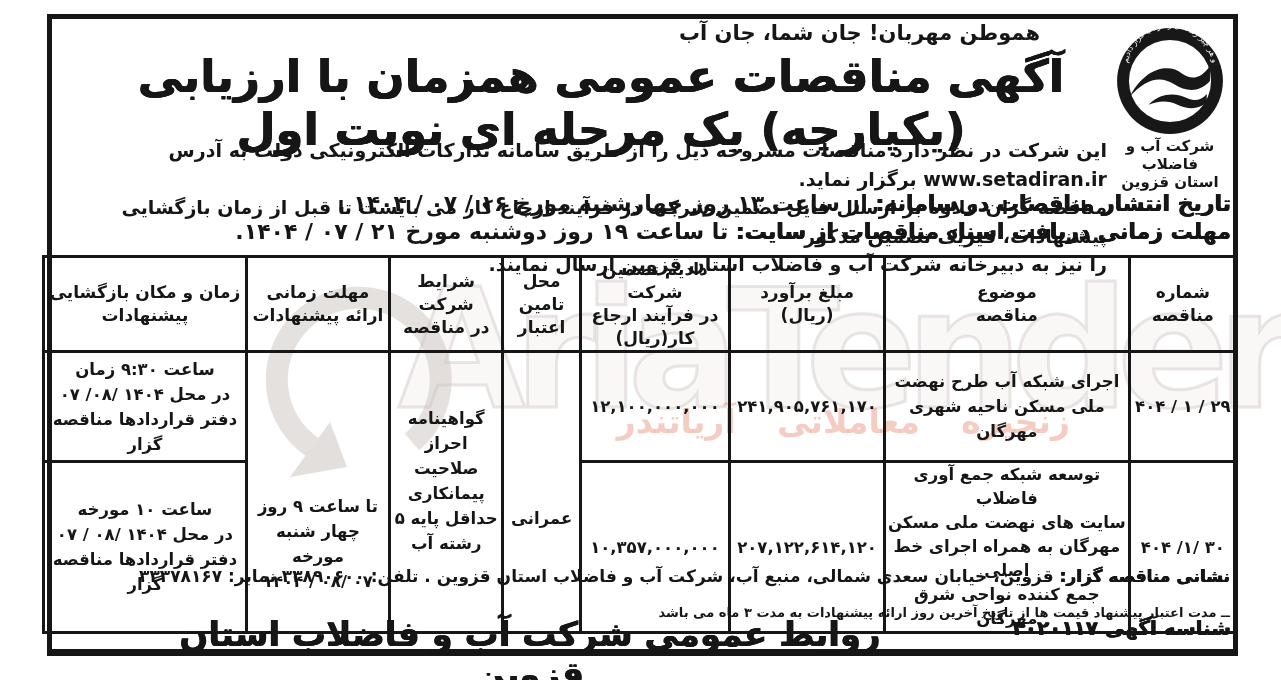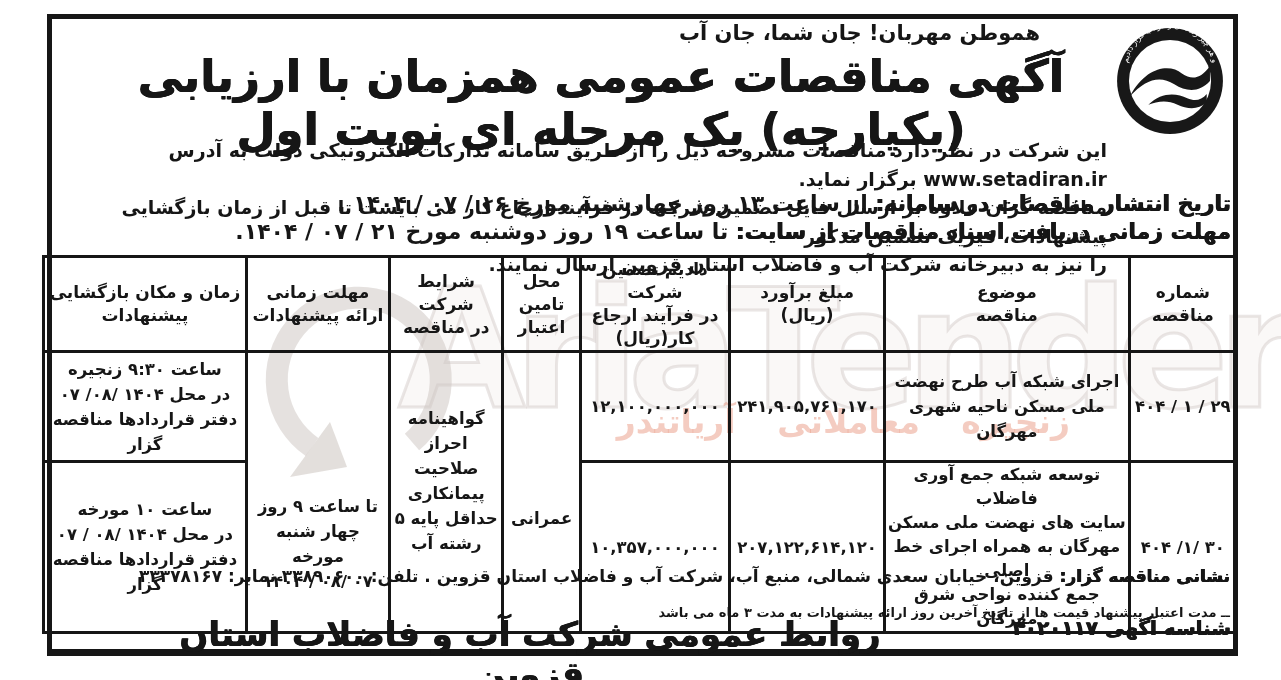--- a/index.html
+++ b/index.html
@@ -72,20 +72,22 @@
       <path d="M13,64 C28,36 50,34 61,43 C71,50 79,47 87,36 L87,50 C77,61 65,60 54,53 C40,44 27,49 13,64 Z" fill="#181818"></path>
       <path d="M30,72 C42,60 56,61 66,66 C73,69 79,68 84,62 L84,70 C76,77 66,76 57,72 C47,67 38,69 30,72 Z" fill="#181818"></path>
       <defs>
           <path id="arcTop" d="M 14,58 A 40,40 0 1 1 86,58"></path>
         </defs>
       <text font-size="7.2" fill="#ffffff" font-family="DejaVu Sans, sans-serif" text-anchor="middle">
         <textPath href="#arcTop" startOffset="50%">و هر چیز زنده ای را از آب قرار دادیم</textPath>
       </text>
     </svg>
   </div>
+  <div class="abs logo-cap rtl pre">شرکت آب و فاضلاب
+استان قزوین</div>
 
   <div class="abs intro rtl">
     <div>این شرکت در نظر دارد مناقصات مشروحه ذیل را از طریق سامانه تدارکات الکترونیکی دولت به آدرس www.setadiran.ir برگزار نماید.</div>
     <div>مناقصه گران علاوه بر ارسال فایل تضمین شرکت در فرآیند ارجاع کار می بایست تا قبل از زمان بازگشایی پیشنهادات، فیزیک تضمین مذکور</div>
     <div>را نیز به دبیرخانه شرکت آب و فاضلاب استان قزوین ارسال نمایند.</div>
   </div>
 
   <div class="abs dates rtl">
     <div><b class="heavy">تاریخ انتشار مناقصات در سامانه:</b><span> از ساعت ۱۳ روز چهارشنبه مورخ ۱۶ / ۰۷ / ۱۴۰۴ .</span></div>
     <div><b class="heavy">مهلت زمانی دریافت اسناد مناقصات از سایت:</b><span> تا ساعت ۱۹ روز دوشنبه مورخ ۲۱ / ۰۷ / ۱۴۰۴.</span></div>
@@ -134,21 +136,21 @@
 احراز صلاحیت
 پیمانکاری
 حداقل پایه ۵
 رشته آب</td>
       <td rowspan="2" class="cell-dl">
         <div>تا ساعت ۹ روز</div>
         <div>چهار شنبه مورخه</div>
         <div class="num" dir="ltr">۱۴۰۴ / ۰۸/ ۰۷</div>
       </td>
       <td>
-        <div>ساعت ۹:۳۰ زنجیره</div>
+        <div>ساعت ۹:۳۰ زمان</div>
         <div dir="ltr">۰۷ /۰۸/ ۱۴۰۴ در محل</div>
         <div>دفتر قراردادها مناقصه گزار</div>
       </td>
     </tr>
     <tr style="height:105px">
       <td><span class="num">۴۰۴ /۱/ ۳۰</span></td>
       <td class="pre" style="line-height:24px">توسعه شبکه جمع آوری فاضلاب
 سایت های نهضت ملی مسکن
 مهرگان به همراه اجرای خط اصلی
 جمع کننده نواحی شرق مهرگان</td>

